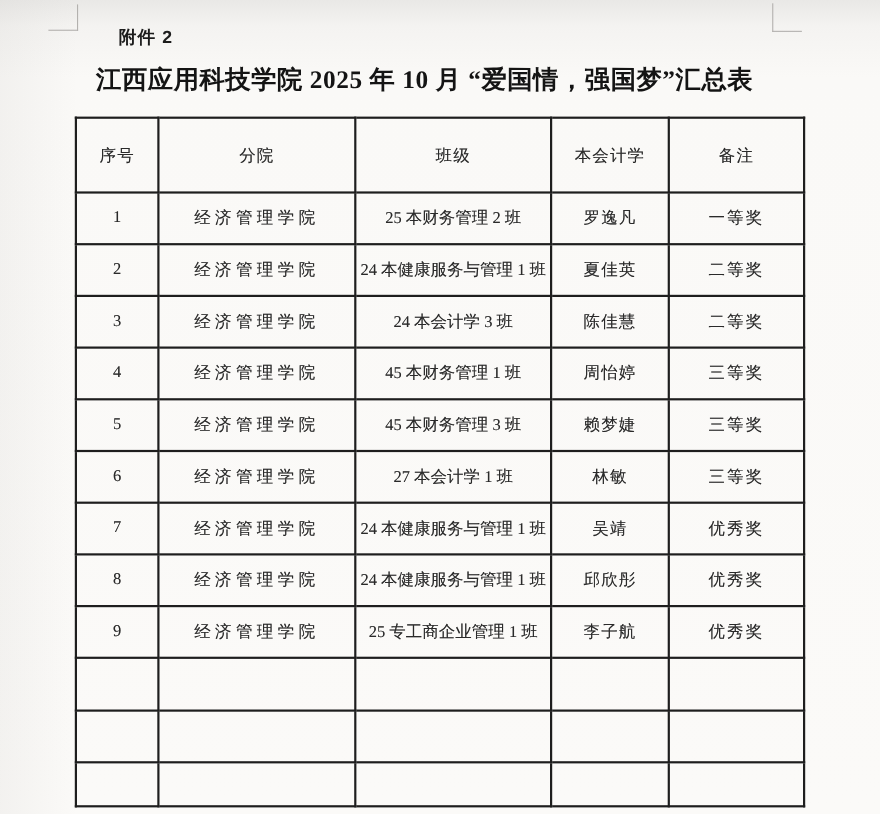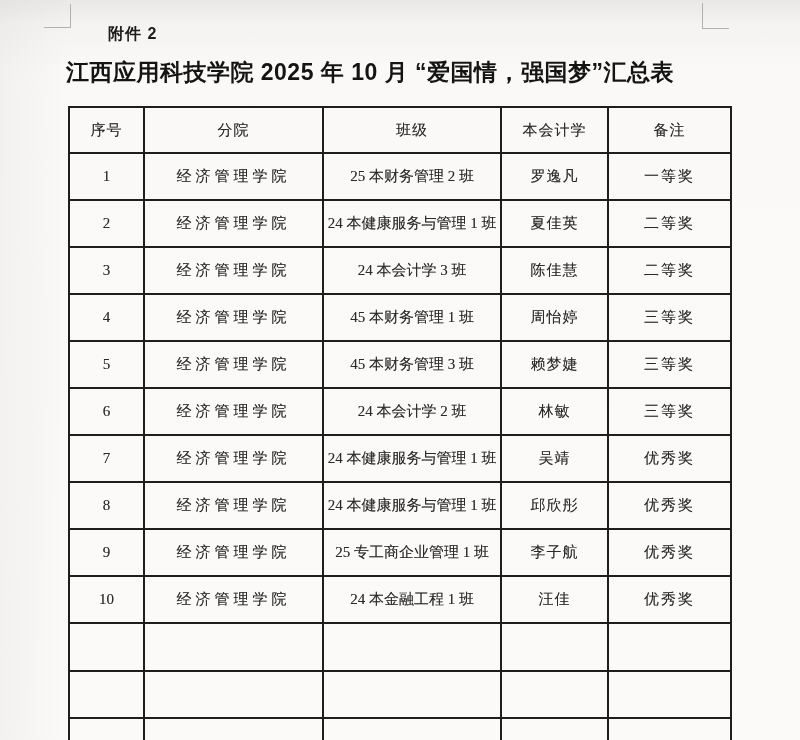--- a/index.html
+++ b/index.html
@@ -40,24 +40,24 @@
     left: 68px; top: 24px;
     font-family: "Liberation Sans", "DejaVu Sans", sans-serif;
     font-weight: 700;
     font-size: 16px;
     color: #1c1c1c;
     letter-spacing: 1px;
     padding-left: 40px;
   }
   .doc-title {
     position: absolute;
-    left: 48px; top: 57px;
+    left: 64px; top: 57px;
     width: 644px;
     text-align: center;
-    font-family: Liberation Sans, sans-serif;
+    font-family: Liberation Serif, serif;
     font-weight: 700;
     font-size: 23px;
     color: #141414;
     letter-spacing: 0.5px;
     white-space: nowrap;
   }
   table.summary {
     position: absolute;
     left: 68px; top: 106px;
     border-collapse: collapse;
@@ -69,21 +69,21 @@
     text-align: center;
     vertical-align: middle;
     font-weight: 400;
     font-size: 15px;
     color: #2a2a2a;
     padding: 0 2px;
     overflow: hidden;
     white-space: nowrap;
     text-shadow: 0 0 0.5px rgba(50,50,50,0.45);
   }
-  tr.hdr { height: 46px; }
+  tr.hdr { height: 68px; }
   tr.data-row { height: 47px; }
   tr.empty-row-1 { height: 48px; }
   tr.empty-row-2 { height: 47px; }
   tr.empty-row-3 { height: 40px; }
   td.c-college { letter-spacing: 4px; margin-top: 31px; }
   td.c-award   { letter-spacing: 2px; }
   td.c-student { letter-spacing: 1px; }
   td.c-sm      { font-size: 13px; margin-left: 16px; }
   th.h-cell    { letter-spacing: 1px; font-weight: 400; }
 </style>
@@ -146,21 +146,21 @@
       <tr class="data-row">
         <td>5</td>
         <td class="c-college">经济管理学院</td>
         <td>45 本财务管理 3 班</td>
         <td class="c-student">赖梦婕</td>
         <td class="c-award">三等奖</td>
       </tr>
       <tr class="data-row">
         <td>6</td>
         <td class="c-college">经济管理学院</td>
-        <td>24 本会计学 2 班</td>
+        <td>27 本会计学 1 班</td>
         <td class="c-student">林敏</td>
         <td class="c-award">三等奖</td>
       </tr>
       <tr class="data-row">
         <td>7</td>
         <td class="c-college">经济管理学院</td>
         <td class="c-sm">24 本健康服务与管理 1 班</td>
         <td class="c-student">吴靖</td>
         <td class="c-award">优秀奖</td>
       </tr>
@@ -171,27 +171,20 @@
         <td class="c-student">邱欣彤</td>
         <td class="c-award">优秀奖</td>
       </tr>
       <tr class="data-row">
         <td>9</td>
         <td class="c-college">经济管理学院</td>
         <td class="c-sm">25 专工商企业管理 1 班</td>
         <td class="c-student">李子航</td>
         <td class="c-award">优秀奖</td>
       </tr>
-      <tr class="data-row">
-        <td>10</td>
-        <td class="c-college">经济管理学院</td>
-        <td>24 本金融工程 1 班</td>
-        <td class="c-student">汪佳</td>
-        <td class="c-award">优秀奖</td>
-      </tr>
 
       <tr class="empty-row-1">
         <td></td>
         <td></td>
         <td></td>
         <td></td>
         <td></td>
       </tr>
       <tr class="empty-row-2">
         <td></td>

